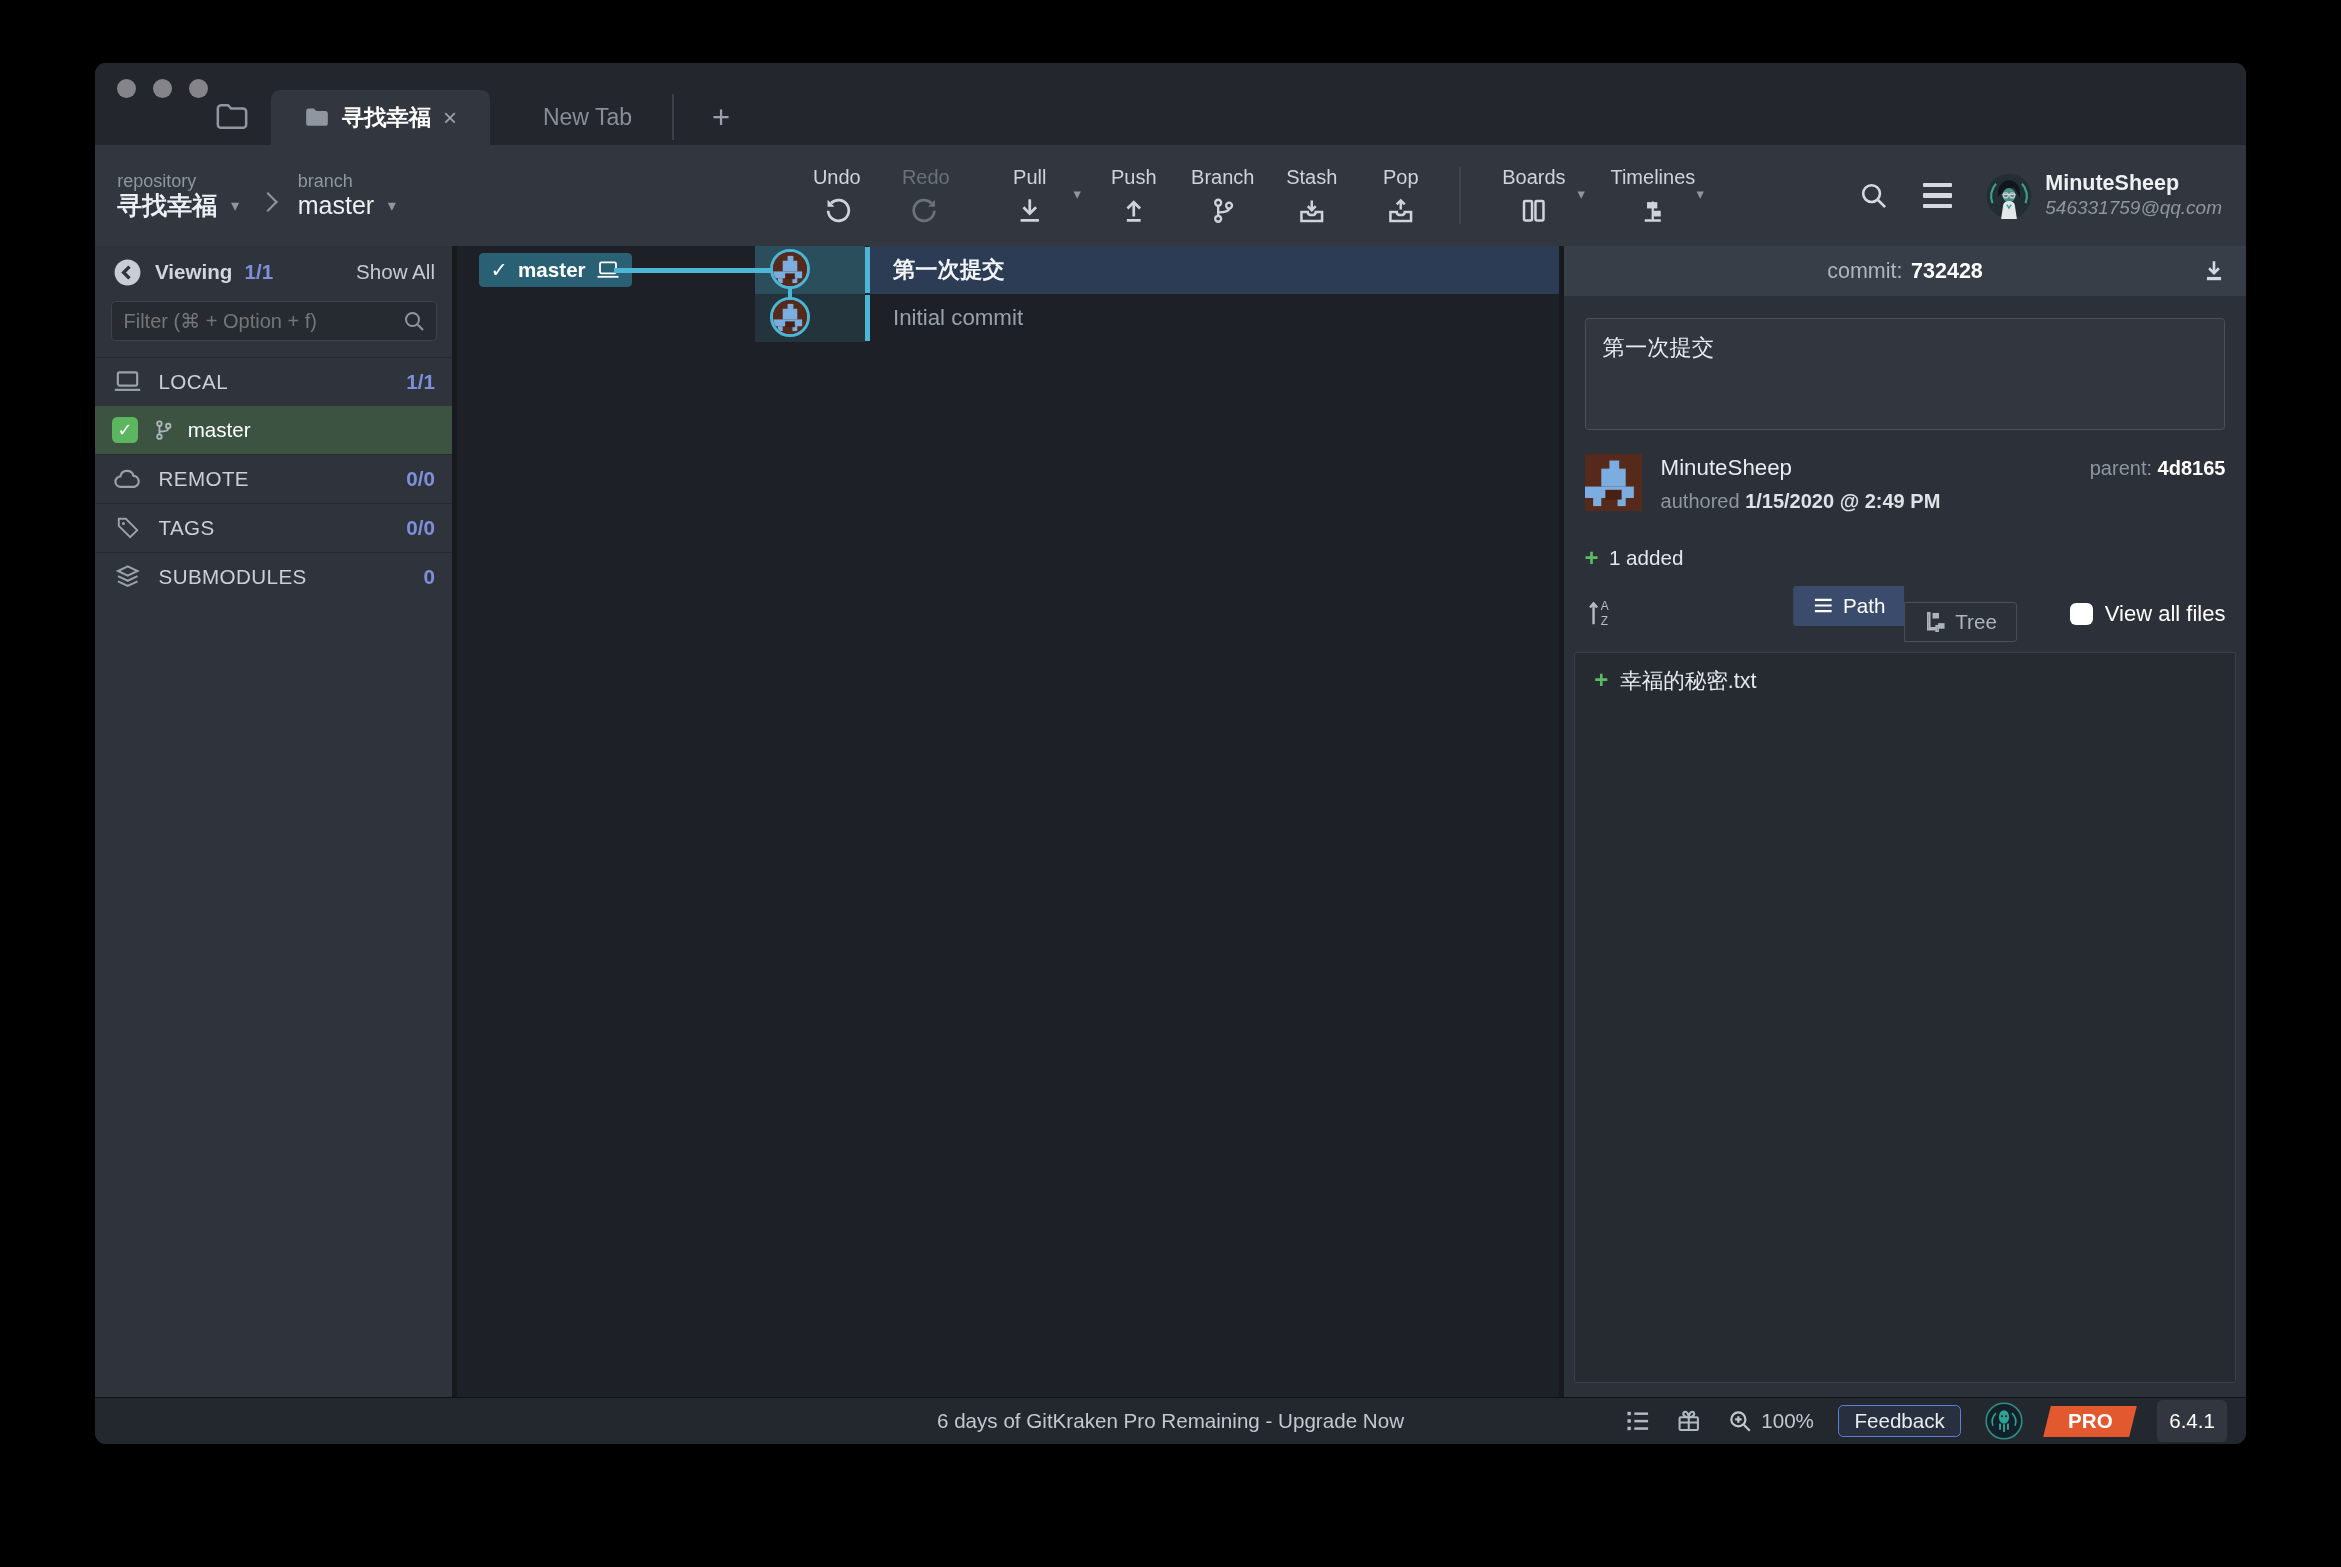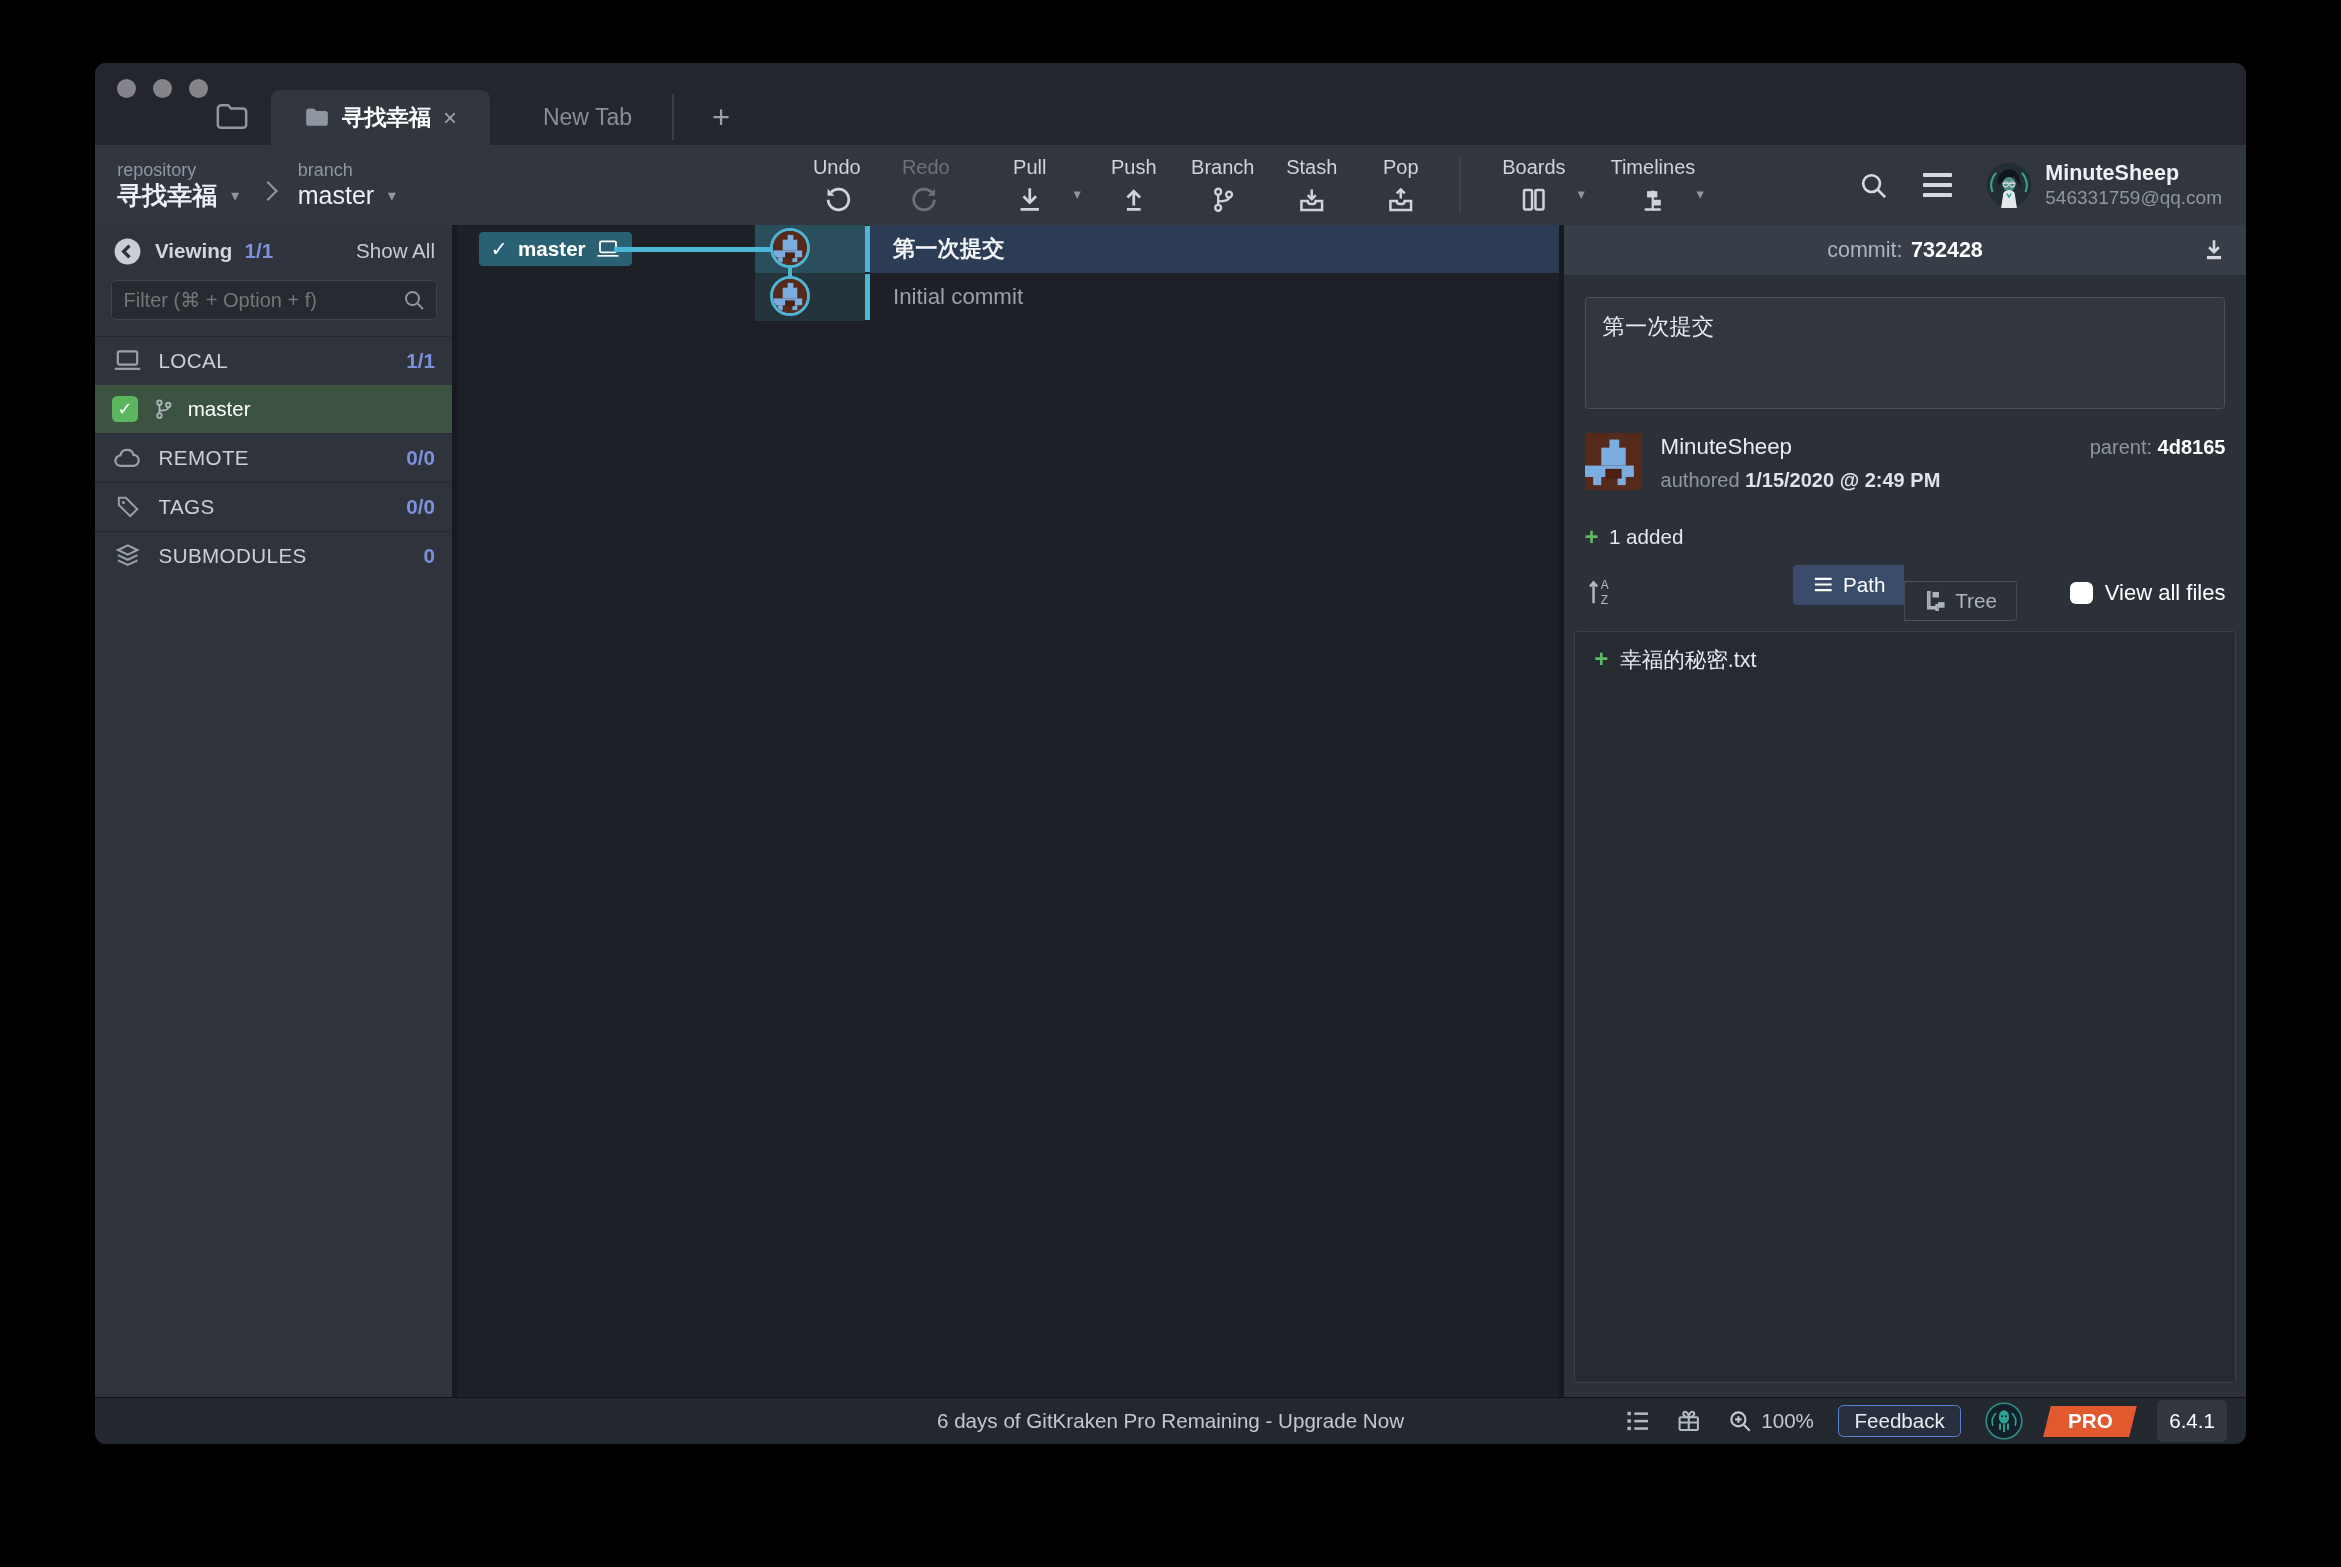--- a/index.html
+++ b/index.html
@@ -26,42 +26,42 @@
     color:#fff;font-weight:bold;font-size:22.3px;
   }
   .tab-active .tclose{color:#9aa1ab;font-weight:normal;font-size:24px;cursor:pointer;}
   .tab-active .ticon{color:#8f96a0;}
   .tab-new{position:absolute;left:411px;bottom:0;width:163px;height:55px;
     display:flex;align-items:center;justify-content:center;color:#878e98;font-size:23px;}
   .tab-sep{position:absolute;left:577px;bottom:5.2px;width:1.7px;height:46px;background:#3a4048;}
   .tab-add{position:absolute;left:595px;bottom:0;width:62px;height:55px;
     display:flex;align-items:center;justify-content:center;color:#9aa1ab;font-size:31px;}
   
-  .toolbar{height:80px;background:#31363f;display:flex;align-items:center;flex:0 0 auto;position:relative;}
+  .toolbar{height:101px;background:#31363f;display:flex;align-items:center;flex:0 0 auto;position:relative;}
   .repo-switcher{display:flex;align-items:center;margin-left:22.3px;width:404px;gap:22.3px;}
   .rs-col{display:flex;flex-direction:column;line-height:1.15;}
   .rs-label{font-size:18px;color:#8f96a0;}
   .rs-valrow{display:flex;align-items:center;gap:13.7px;}
   .rs-val{font-size:25px;font-weight:bold;color:#eceff3;}
   .caret{color:#8f96a0;font-size:16.3px;}
   .chev{width:12px;height:12px;border-right:2.6px solid #8f96a0;border-bottom:2.6px solid #8f96a0;
     transform:rotate(-45deg);margin-top:12px;}
   .tb-buttons{display:flex;align-items:center;height:100%;margin-left:271px;}
   .tb-btn{width:89px;height:100%;display:flex;flex-direction:column;align-items:center;
     justify-content:center;gap:6.9px;color:#cfd4da;font-size:20px;position:relative;cursor:pointer;}
   .tb-btn .ic{height:29px;display:flex;align-items:center;}
   .tb-btn.disabled{color:#6b717a;}
   .tb-btn.wcaret{width:119px;}
   .tb-btn.wcaret .bcaret{position:absolute;right:8.6px;top:40px;color:#8f96a0;font-size:14.6px;}
   .tb-sep{width:1.7px;height:57px;background:#3e444d;margin:0 13.7px;}
   .tb-right{margin-left:auto;display:flex;align-items:center;gap:34px;margin-right:24px;}
   .ricon{color:#d6dae0;cursor:pointer;}
   .userchip{display:flex;align-items:center;gap:13.7px;cursor:pointer;}
   .uname{font-size:21.5px;font-weight:bold;color:#eef1f4;line-height:1.2;}
-  .umail{font-size:19px;color:#8f96a0;line-height:1.2;}
+  .umail{font-size:19px;color:#8f96a0;line-height:1.2;font-style:italic;}
   
   .content{flex:1;display:flex;min-height:0;}
   
   .sidebar{width:357px;background:#2e333c;border-right:5.2px solid #17191e;
     display:flex;flex-direction:column;flex:0 0 auto;}
   .viewing-row{height:52px;display:flex;align-items:center;padding:0 17px;gap:12px;font-size:20.6px;}
   .vlabel{color:#d3d7dd;font-weight:bold;}
   .vcount{color:#7e90dc;font-weight:bold;}
   .showall{margin-left:auto;color:#c6cbd3;cursor:pointer;}
   .filter-wrap{margin:3.4px 15.5px 15.5px;position:relative;}

